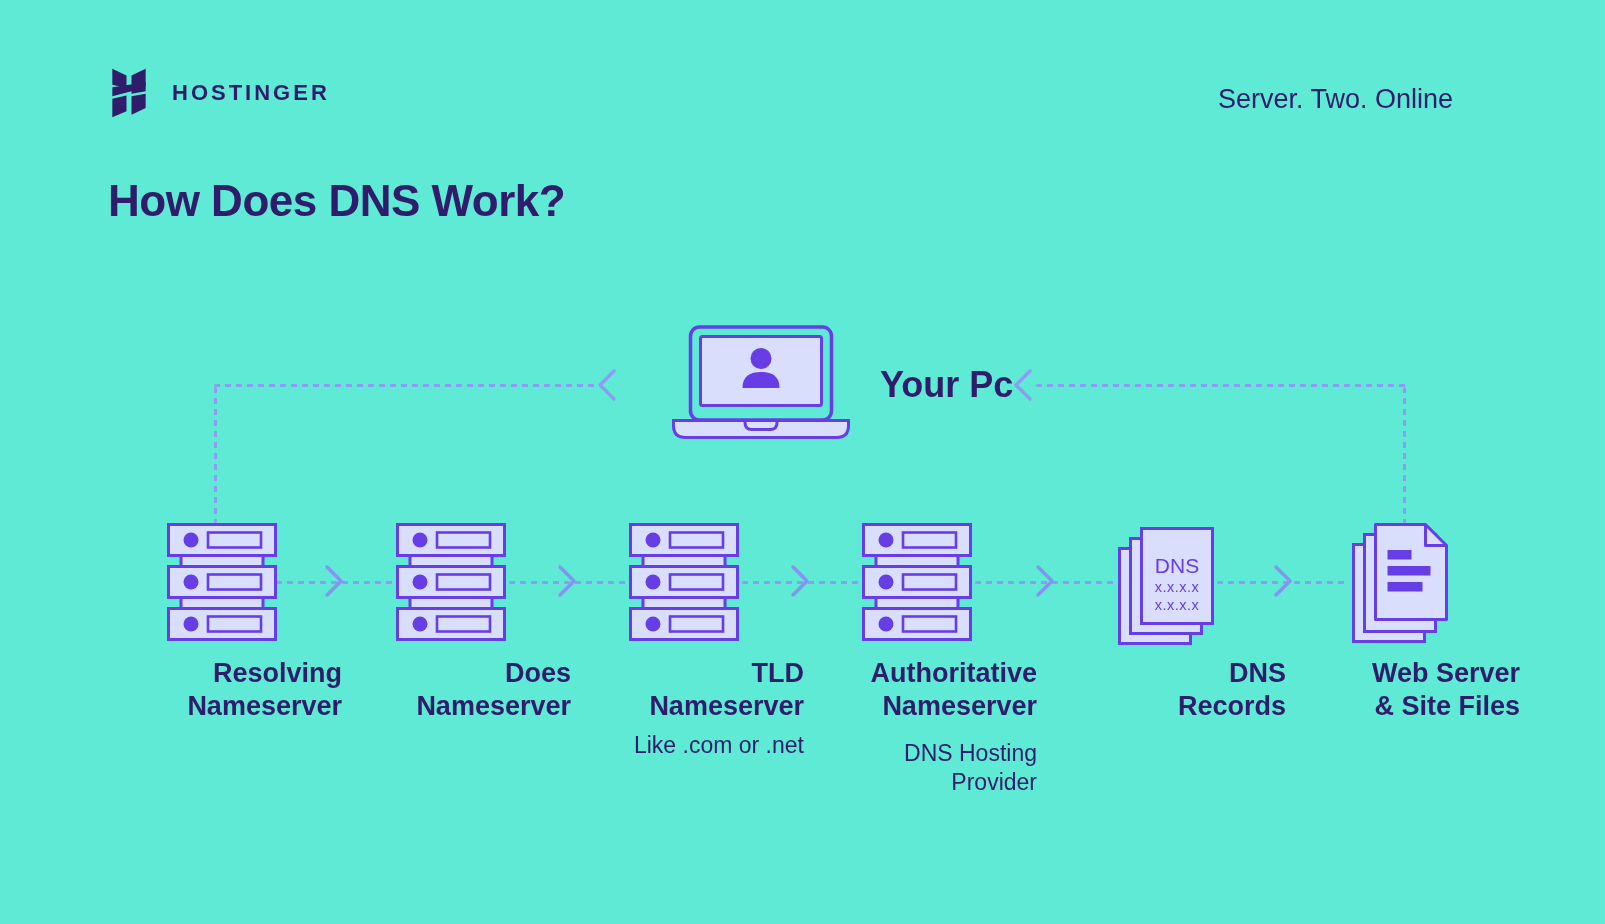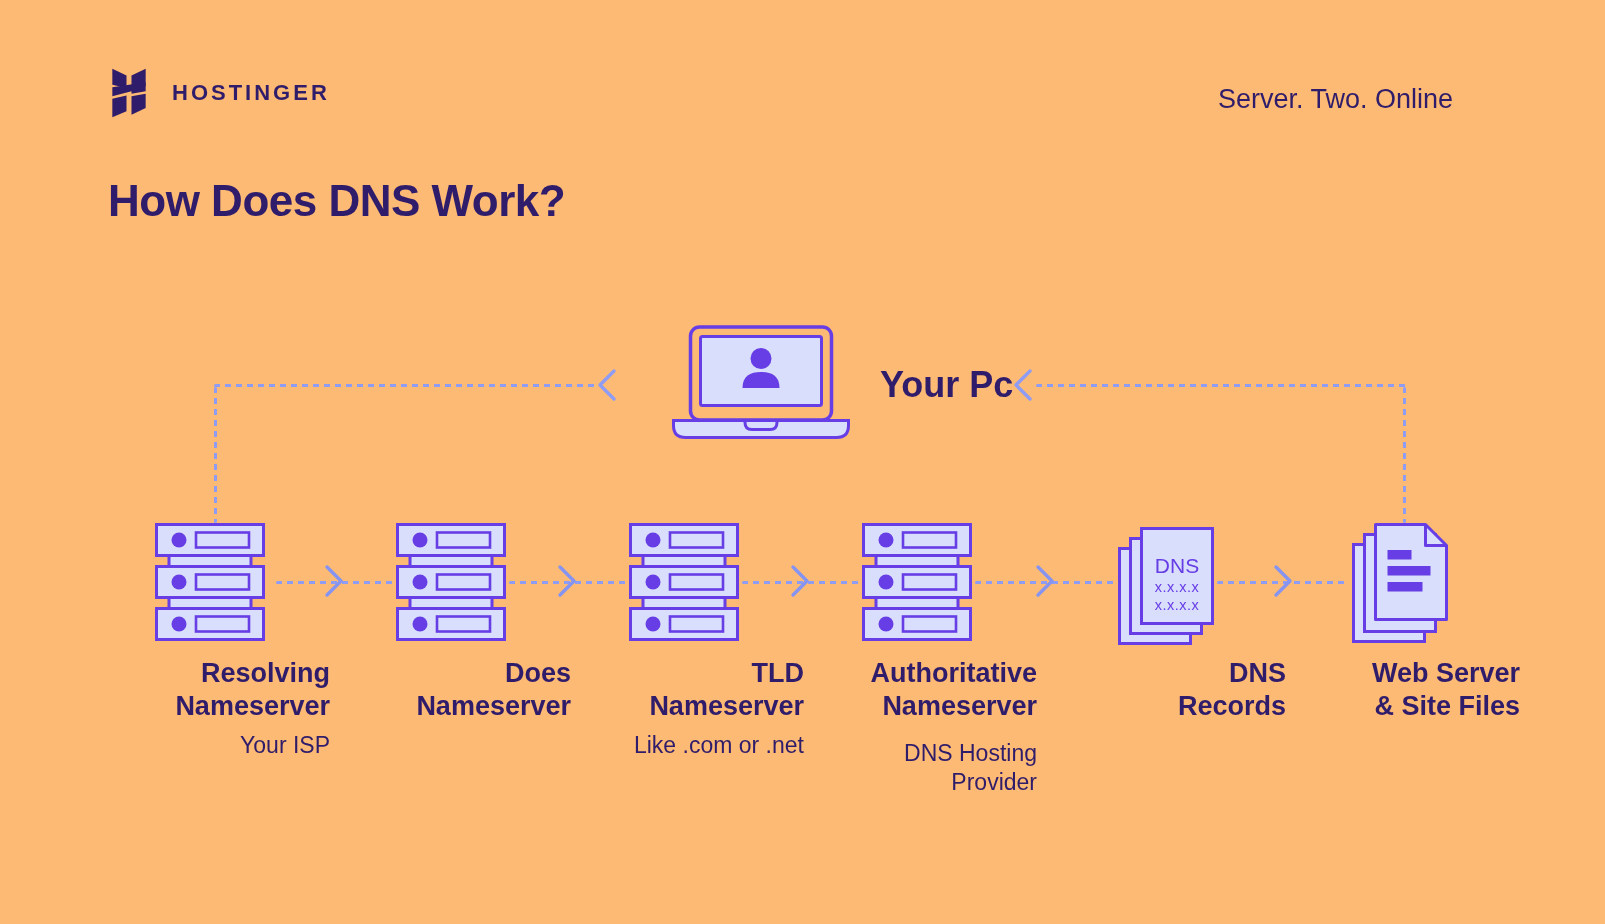--- a/index.html
+++ b/index.html
@@ -1,17 +1,17 @@
 <!DOCTYPE html>
 <html><head>
 <meta charset="utf-8">
 <style>
   html,body{margin:0;padding:0;}
   .canvas{
-    position:relative;width:1605px;height:924px;background:#fdba74;
+    position:relative;width:1605px;height:924px;background:#5eead4;
     font-family:"Liberation Sans",sans-serif;color:#2f1c6a;overflow:hidden;
   }
   .abs{position:absolute;}
   
   .brand{position:absolute;left:104px;top:64px;display:flex;align-items:center;gap:18px;}
   .brand-name{font-size:22px;font-weight:700;letter-spacing:3px;color:#2f1c6a;}
   .tagline{position:absolute;right:152px;top:84px;font-size:27px;font-weight:500;color:#2f1c6a;}
   
   .page-title{position:absolute;left:108px;top:176px;font-size:44px;font-weight:700;letter-spacing:-0.5px;color:#2f1c6a;}
   
@@ -87,21 +87,21 @@
   </svg>
   <div class="dots-h" style="left:975px;top:581px;width:140px;"></div>
   <svg class="chev" style="left:1034px;top:564px;" width="22" height="34" viewBox="0 0 22 34">
     <polyline points="4,3 18,17 4,31" fill="none" stroke="#8694f1" stroke-width="3.4" stroke-linecap="round" stroke-linejoin="round"></polyline>
   </svg>
   <div class="dots-h" style="left:1217px;top:581px;width:132px;"></div>
   <svg class="chev" style="left:1272px;top:564px;" width="22" height="34" viewBox="0 0 22 34">
     <polyline points="4,3 18,17 4,31" fill="none" stroke="#8694f1" stroke-width="3.4" stroke-linecap="round" stroke-linejoin="round"></polyline>
   </svg>
 
-  <div class="node" style="left:90px;text-decoration:underline;">
+  <div class="node" style="left:102px;text-decoration:underline;">
     <div class="icon-wrap">
       <svg width="110" height="118" viewBox="0 0 110 118">
         <g fill="#d8defb" stroke="#673de6" stroke-width="3">
           <rect x="14" y="32.5" width="82" height="11"></rect>
             <rect x="14" y="74.5" width="82" height="11"></rect>
           <rect x="1.5" y="1.5" width="107" height="31"></rect>
             <rect x="1.5" y="43.5" width="107" height="31"></rect>
             <rect x="1.5" y="85.5" width="107" height="31"></rect>
           <rect x="41" y="9.5" width="53" height="15" stroke-width="2.6"></rect>
           <rect x="41" y="51.5" width="53" height="15" stroke-width="2.6"></rect>
@@ -109,21 +109,20 @@
         </g>
         <g fill="#673de6">
             <circle cx="24" cy="17" r="7.5"></circle>
             <circle cx="24" cy="59" r="7.5"></circle>
             <circle cx="24" cy="101" r="7.5"></circle>
           </g>
       </svg>
     </div>
     <div class="node-label">Resolving
 Nameserver</div>
-    <div class="node-sub" style="top:208px;">Your ISP</div>
   </div>
 
   <div class="node" style="left:331px;">
     <div class="icon-wrap">
       <svg width="110" height="118" viewBox="0 0 110 118">
         <g fill="#d8defb" stroke="#673de6" stroke-width="3">
           <rect x="14" y="32.5" width="82" height="11"></rect>
             <rect x="14" y="74.5" width="82" height="11"></rect>
           <rect x="1.5" y="1.5" width="107" height="31"></rect>
             <rect x="1.5" y="43.5" width="107" height="31"></rect>

